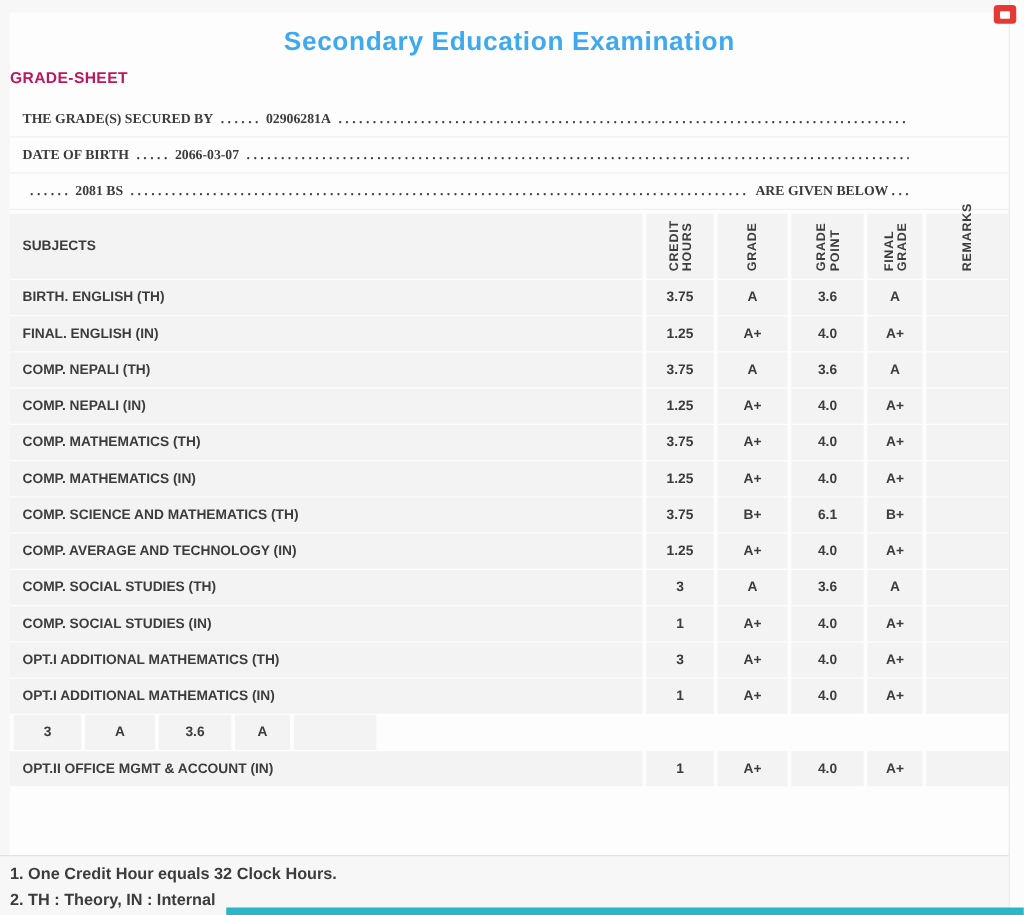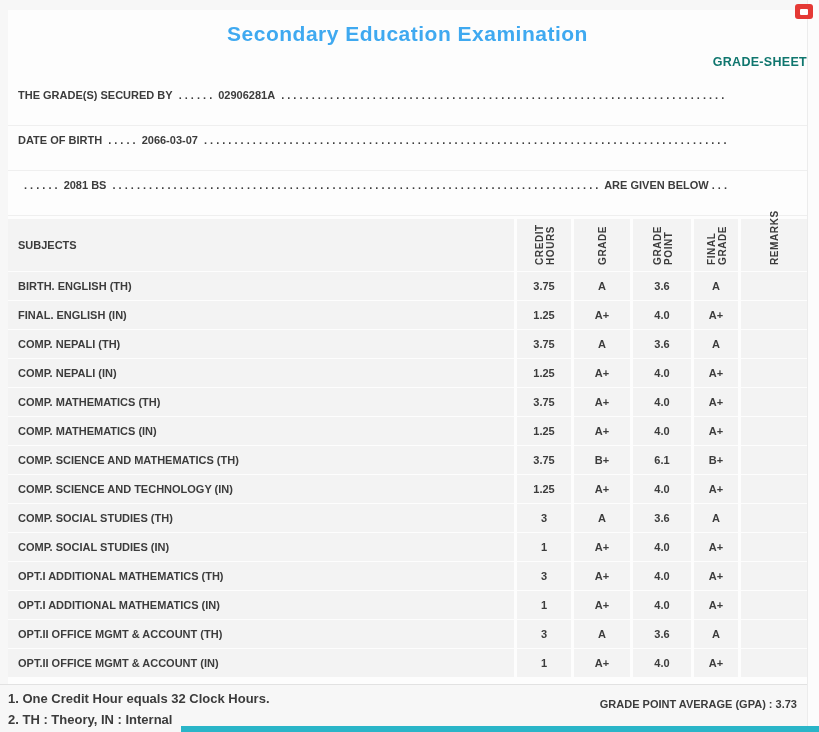--- a/index.html
+++ b/index.html
@@ -12,30 +12,30 @@
   .sheet{
     position:absolute;top:10px;left:8px;right:12px;bottom:48px;
     background:#fdfdfd;
   }
   .title{
     margin-top:12px;text-align:center;
     font-size:21px;font-weight:700;letter-spacing:.5px;
     color:#3fa9f0;
   }
   .subtitle{
-    margin-top:9px;text-align:right;
-    font-size:12.5px;font-weight:bold;color:#0f766e;letter-spacing:.3px;
+    margin-top:9px;text-align:left;
+    font-size:12.5px;font-weight:bold;color:#be185d;letter-spacing:.3px;
   }
   .info{margin-top:12px;}
   .info-line{
     display:flex;align-items:baseline;white-space:nowrap;
     height:28px;line-height:28px;
-    padding:0 80px 16px 10px;
+    padding:0 80px 0 10px;
     border-bottom:1px solid #efefef;
-    font-size:11px;font-weight:bold;font-stretch:condensed;
+    font-size:11px;font-weight:bold;font-stretch:condensed;font-family:Liberation Serif, serif;
   }
   .info-line .gap{margin:0 6px;}
   .info-line .filler{flex:1;overflow:hidden;margin-left:6px;}
   .info-line .suffix{margin-left:6px;}
   .tbl{margin-top:3px;}
   .thead{display:flex;height:52px;}
   .trow{display:flex;height:28px;margin-top:1px;}
   .c-sub{flex:1;background:#f3f3f3;display:flex;align-items:center;padding-left:10px;}
   .c-num{width:54px;margin-left:3px;background:#f3f3f3;position:relative;
          display:flex;align-items:center;justify-content:center;}
@@ -275,21 +275,21 @@
         <div class="c-num c-final">
           <span class="cell-text">B+</span>
         </div>
         <div class="c-num c-rem">
           <span class="cell-text"></span>
         </div>
       </div>
 
       <div class="trow">
         <div class="c-sub">
-          <span class="cell-text">COMP. SCIENCE AND TECHNOLOGY (IN)</span>
+          <span class="cell-text">COMP. AVERAGE AND TECHNOLOGY (IN)</span>
         </div>
         <div class="c-num">
           <span class="cell-text">1.25</span>
         </div>
         <div class="c-num c-grade">
           <span class="cell-text">A+</span>
         </div>
         <div class="c-num c-point">
           <span class="cell-text">4.0</span>
         </div>
@@ -379,23 +379,20 @@
         </div>
         <div class="c-num c-final">
           <span class="cell-text">A+</span>
         </div>
         <div class="c-num c-rem">
           <span class="cell-text"></span>
         </div>
       </div>
 
       <div class="trow">
-        <div class="c-sub">
-          <span class="cell-text">OPT.II OFFICE MGMT &amp; ACCOUNT (TH)</span>
-        </div>
         <div class="c-num">
           <span class="cell-text">3</span>
         </div>
         <div class="c-num c-grade">
           <span class="cell-text">A</span>
         </div>
         <div class="c-num c-point">
           <span class="cell-text">3.6</span>
         </div>
         <div class="c-num c-final">
@@ -423,24 +420,20 @@
           <span class="cell-text">A+</span>
         </div>
         <div class="c-num c-rem">
           <span class="cell-text"></span>
         </div>
       </div>
     </div>
 
   </div>
 
-  <div class="gpa">
-    <span>GRADE POINT AVERAGE (GPA) :</span>
-    <span>3.73</span>
-  </div>
 </div>
 
 <div class="bottom-rule"></div>
 
 <div class="notes">
   <p>1. One Credit Hour equals 32 Clock Hours.</p>
   <p>2. TH : Theory, IN : Internal</p>
 </div>
 
 <div class="scrollbar"></div>

